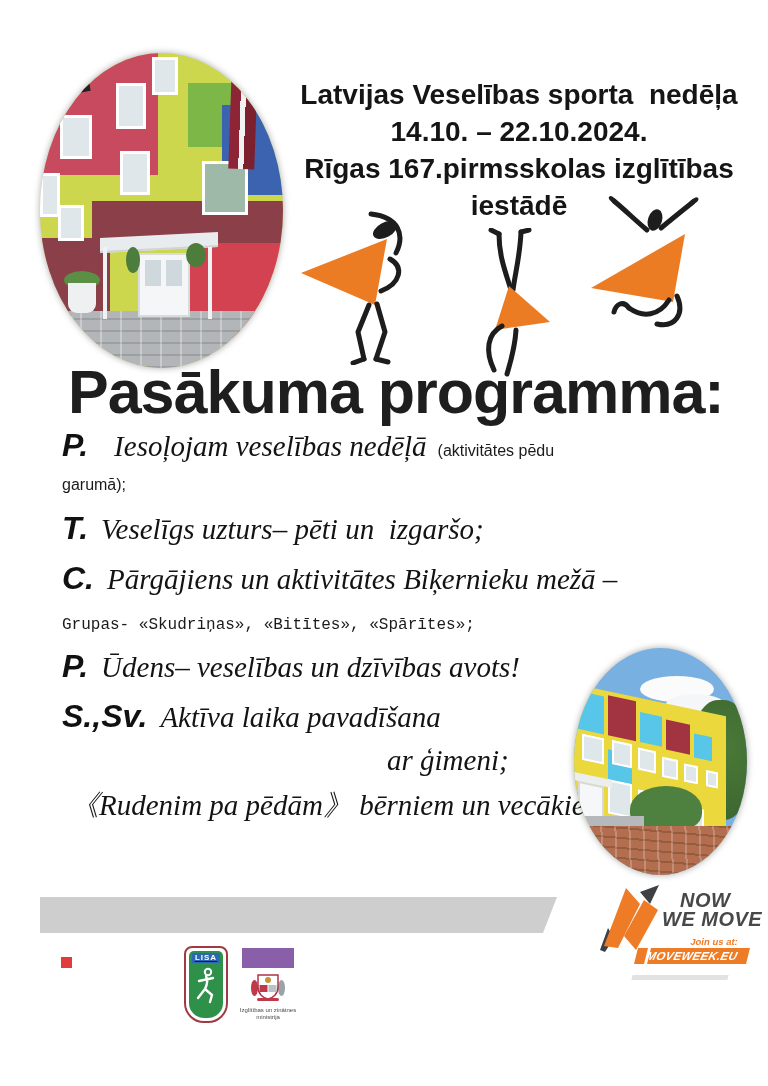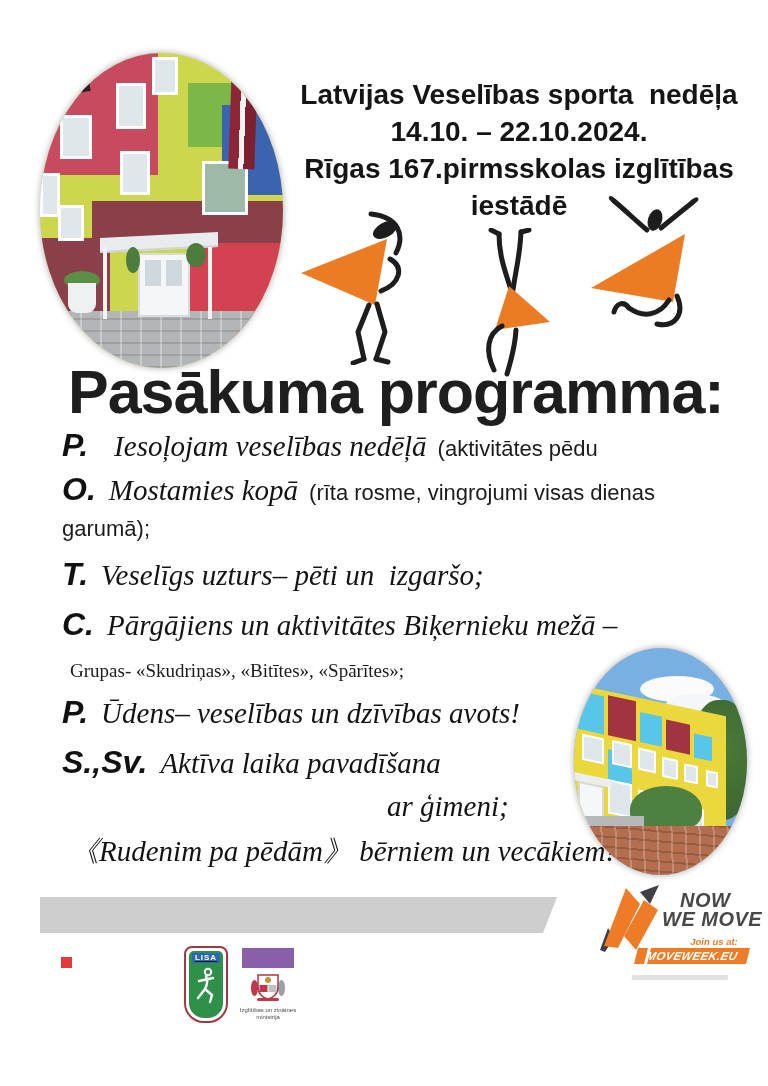--- a/index.html
+++ b/index.html
@@ -28,26 +28,26 @@
   .heading{left:68px;top:358px;font-size:61px;font-weight:bold;letter-spacing:-1px;color:#1e1e1e;
            line-height:68px;white-space:pre;}
 
   
   .sch{left:62px;top:426px;width:670px;}
   .line{display:block;}
   .day{font-family:"Liberation Sans",sans-serif;font-weight:bold;font-style:italic;font-size:32px;
        margin-right:13px;white-space:pre;color:#111;}
   .gapL{margin-right:26px;}
   .act{font-family:"Liberation Serif",serif;font-style:italic;font-size:29px;white-space:pre;color:#131313;}
-  .note{font-family:"Liberation Sans",sans-serif;font-size:22px;white-space:pre;margin-left:11px;color:#1b1b1b;}
+  .note{font-family:"Liberation Sans",sans-serif;font-size:16px;white-space:pre;margin-left:11px;color:#1b1b1b;}
   .note-solo{margin-left:0;}
   .l-main{line-height:38px;}
   .l-cont{line-height:30px;}
   .mb8{margin-bottom:8px;} .mb6{margin-bottom:6px;} .mb4{margin-bottom:4px;} .mb2{margin-bottom:2px;}
-  .groups{font-family:Liberation Serif, serif;font-size:19px;line-height:30px;margin-left:8px;white-space:pre;}
+  .groups{font-family:Liberation Mono, monospace;font-size:16px;line-height:30px;white-space:pre;}
   .ind-center{margin-left:325px;line-height:36px;}
   .ind-sm{margin-left:8px;line-height:40px;}
 
   
   .graybar{left:40px;top:897px;width:517px;height:36px;background:#cecece;
            clip-path:polygon(0 0,100% 0,calc(100% - 14px) 100%,0 100%);}
   .nwm{left:598px;top:882px;width:190px;height:108px;}
   .nwm-words{position:absolute;left:64px;top:9px;font-weight:bold;font-style:italic;font-size:20px;
              line-height:19px;color:#48484a;letter-spacing:.5px;white-space:pre;}
   .nwm-n1{display:block;margin-left:18px;}
@@ -148,21 +148,20 @@
     <path d="M46,112 C40,104 33,108 31,116"></path>
   </svg>
 
   <div class="abs heading">Pasākuma programma:</div>
 
   <div class="abs sch">
     <div>
       <div class="line l-main"><span class="day gapL">P.</span><span class="act">Iesoļojam veselības nedēļā</span><span class="note">(aktivitātes pēdu</span></div>
     </div>
     <div>
-      <div class="line l-main"><span class="day">O.</span><span class="act">Mostamies kopā</span><span class="note">(rīta rosme, vingrojumi visas dienas</span></div>
       <div class="line l-cont mb8"><span class="note note-solo">garumā);</span></div>
     </div>
     <div class="line l-main mb4" style="line-height:40px;"><span class="day">T.</span><span class="act">Veselīgs uzturs– pēti un  izgaršo;</span></div>
     <div class="line l-main mb6" style="line-height:40px;"><span class="day">C.</span><span class="act">Pārgājiens un aktivitātes Biķernieku mežā –</span></div>
     <div class="line groups mb6">Grupas- «Skudriņas», «Bitītes», «Spārītes»;</div>
     <div class="line l-main mb4" style="line-height:40px;"><span class="day">P.</span><span class="act">Ūdens– veselības un dzīvības avots!</span></div>
     <div>
       <div class="line l-main" style="line-height:40px;"><span class="day">S.,Sv.</span><span class="act">Aktīva laika pavadīšana</span></div>
       <div class="line ind-center mb2"><span class="act">ar ģimeni;</span></div>
     </div>

